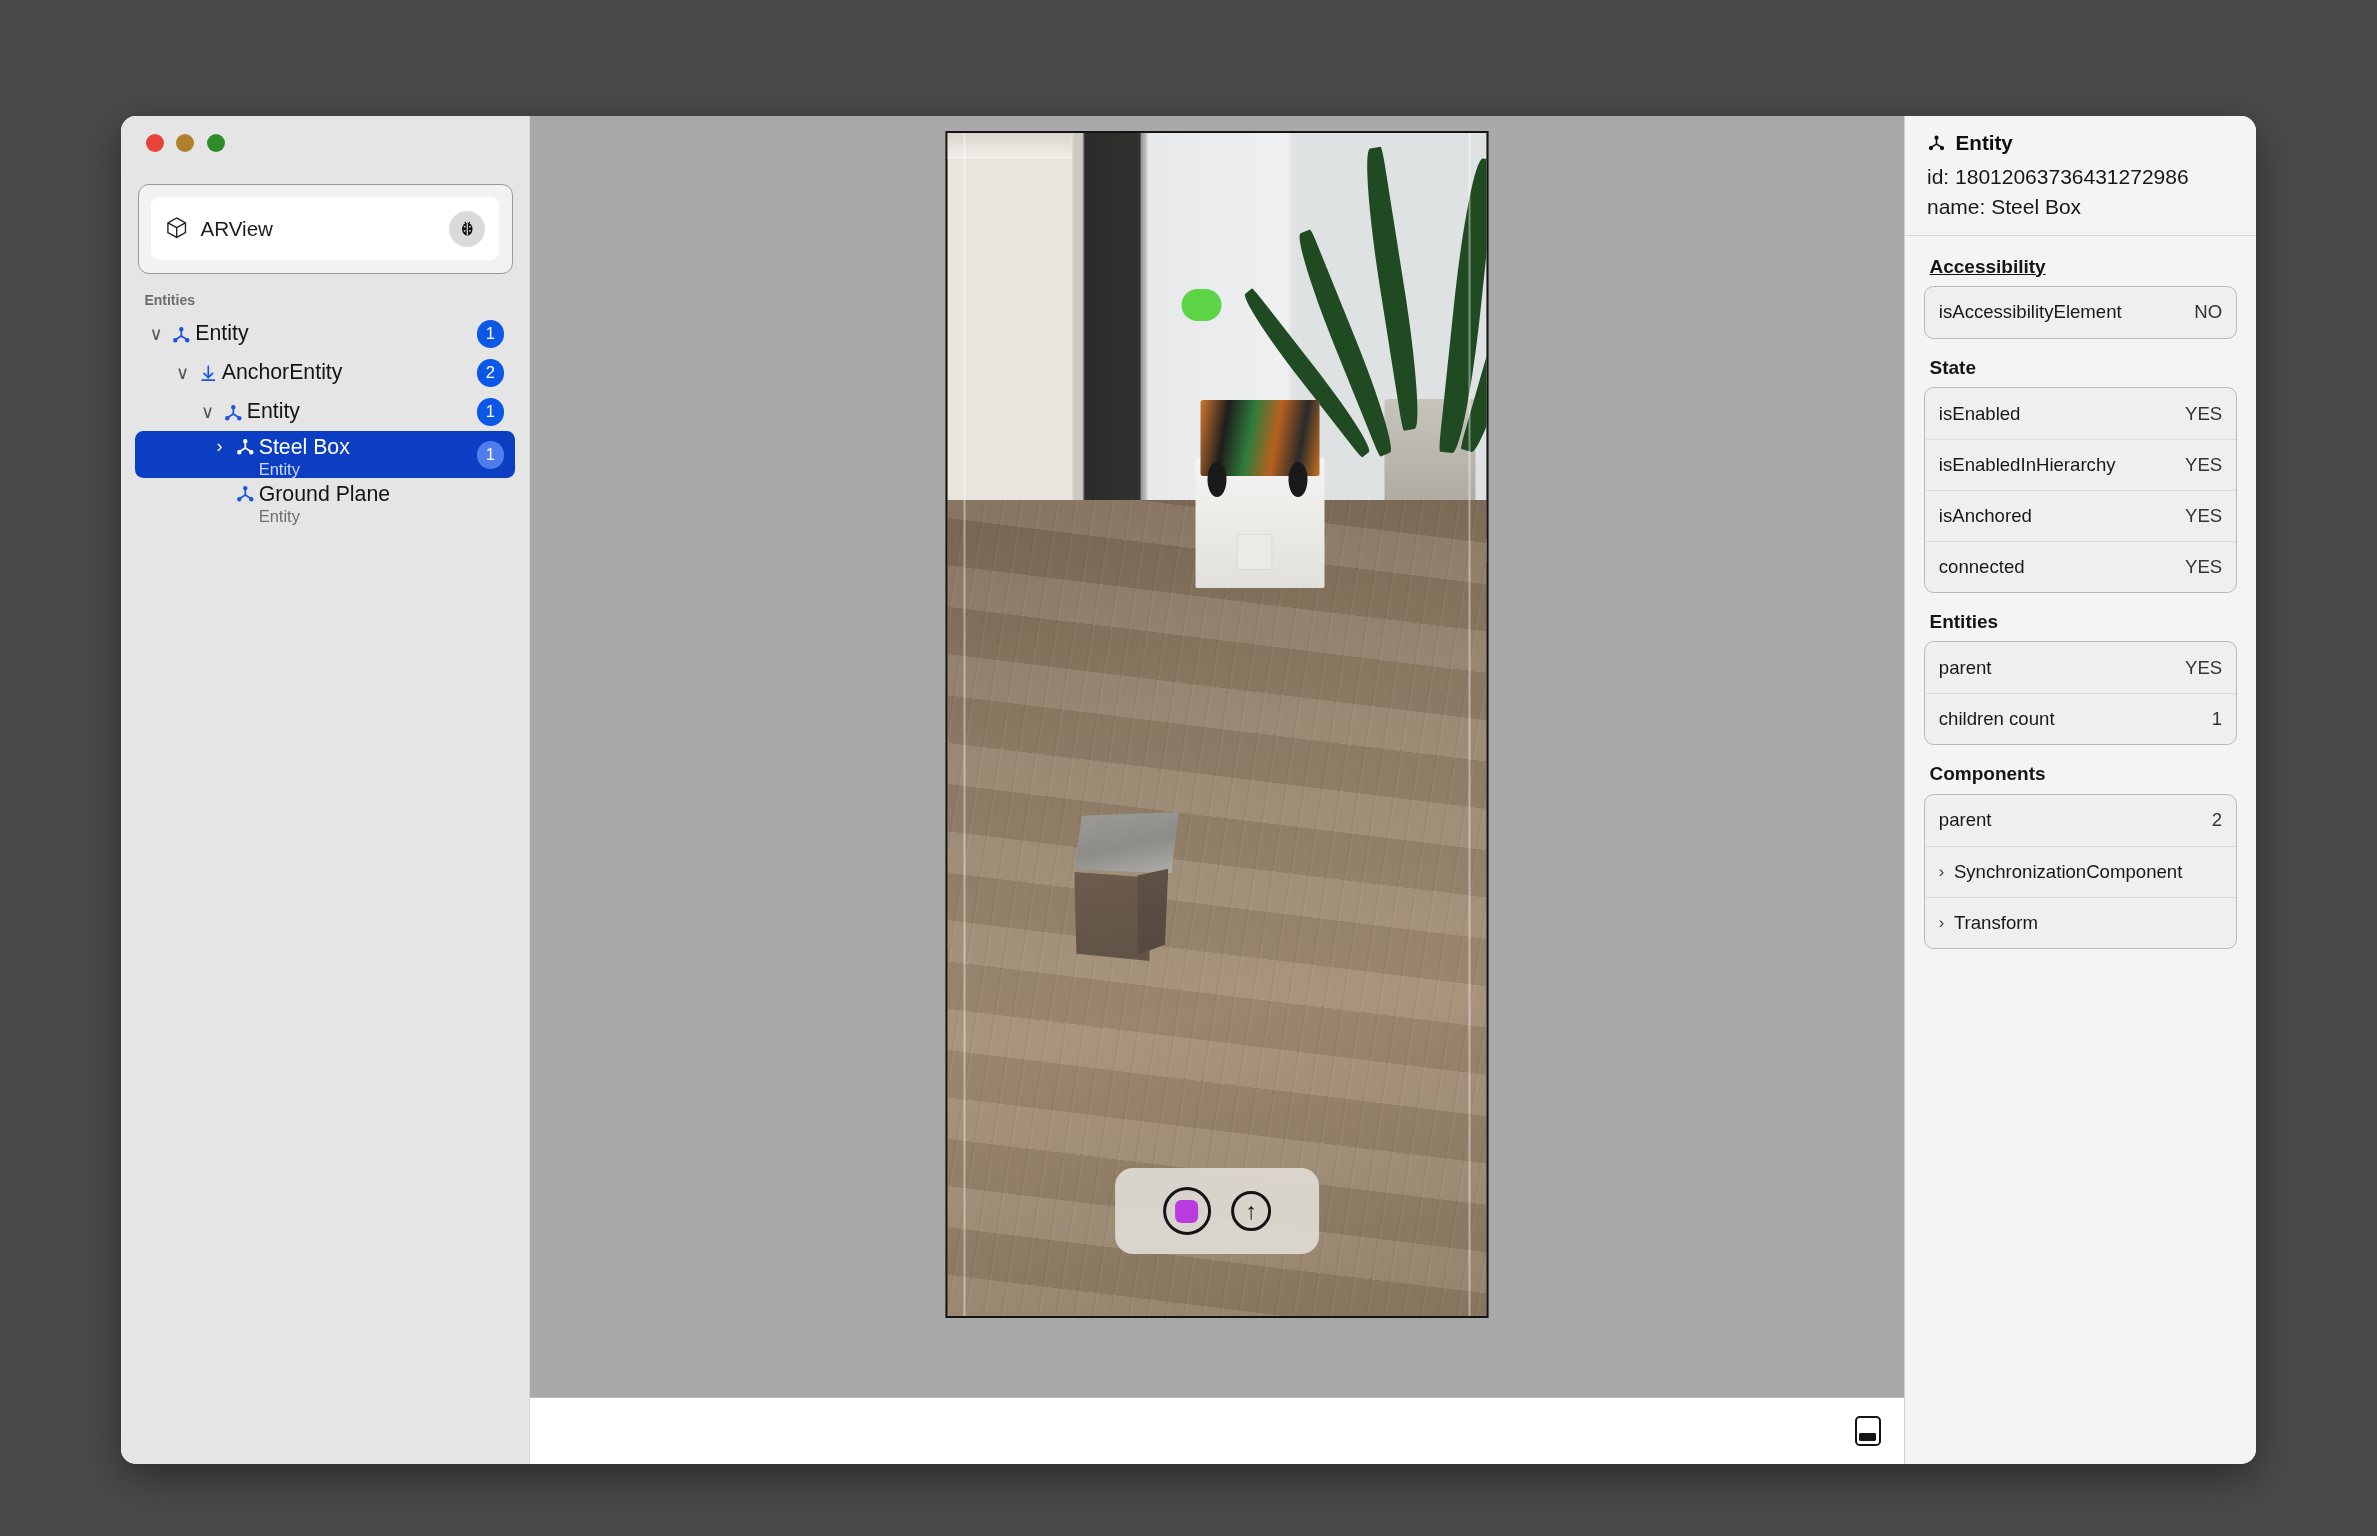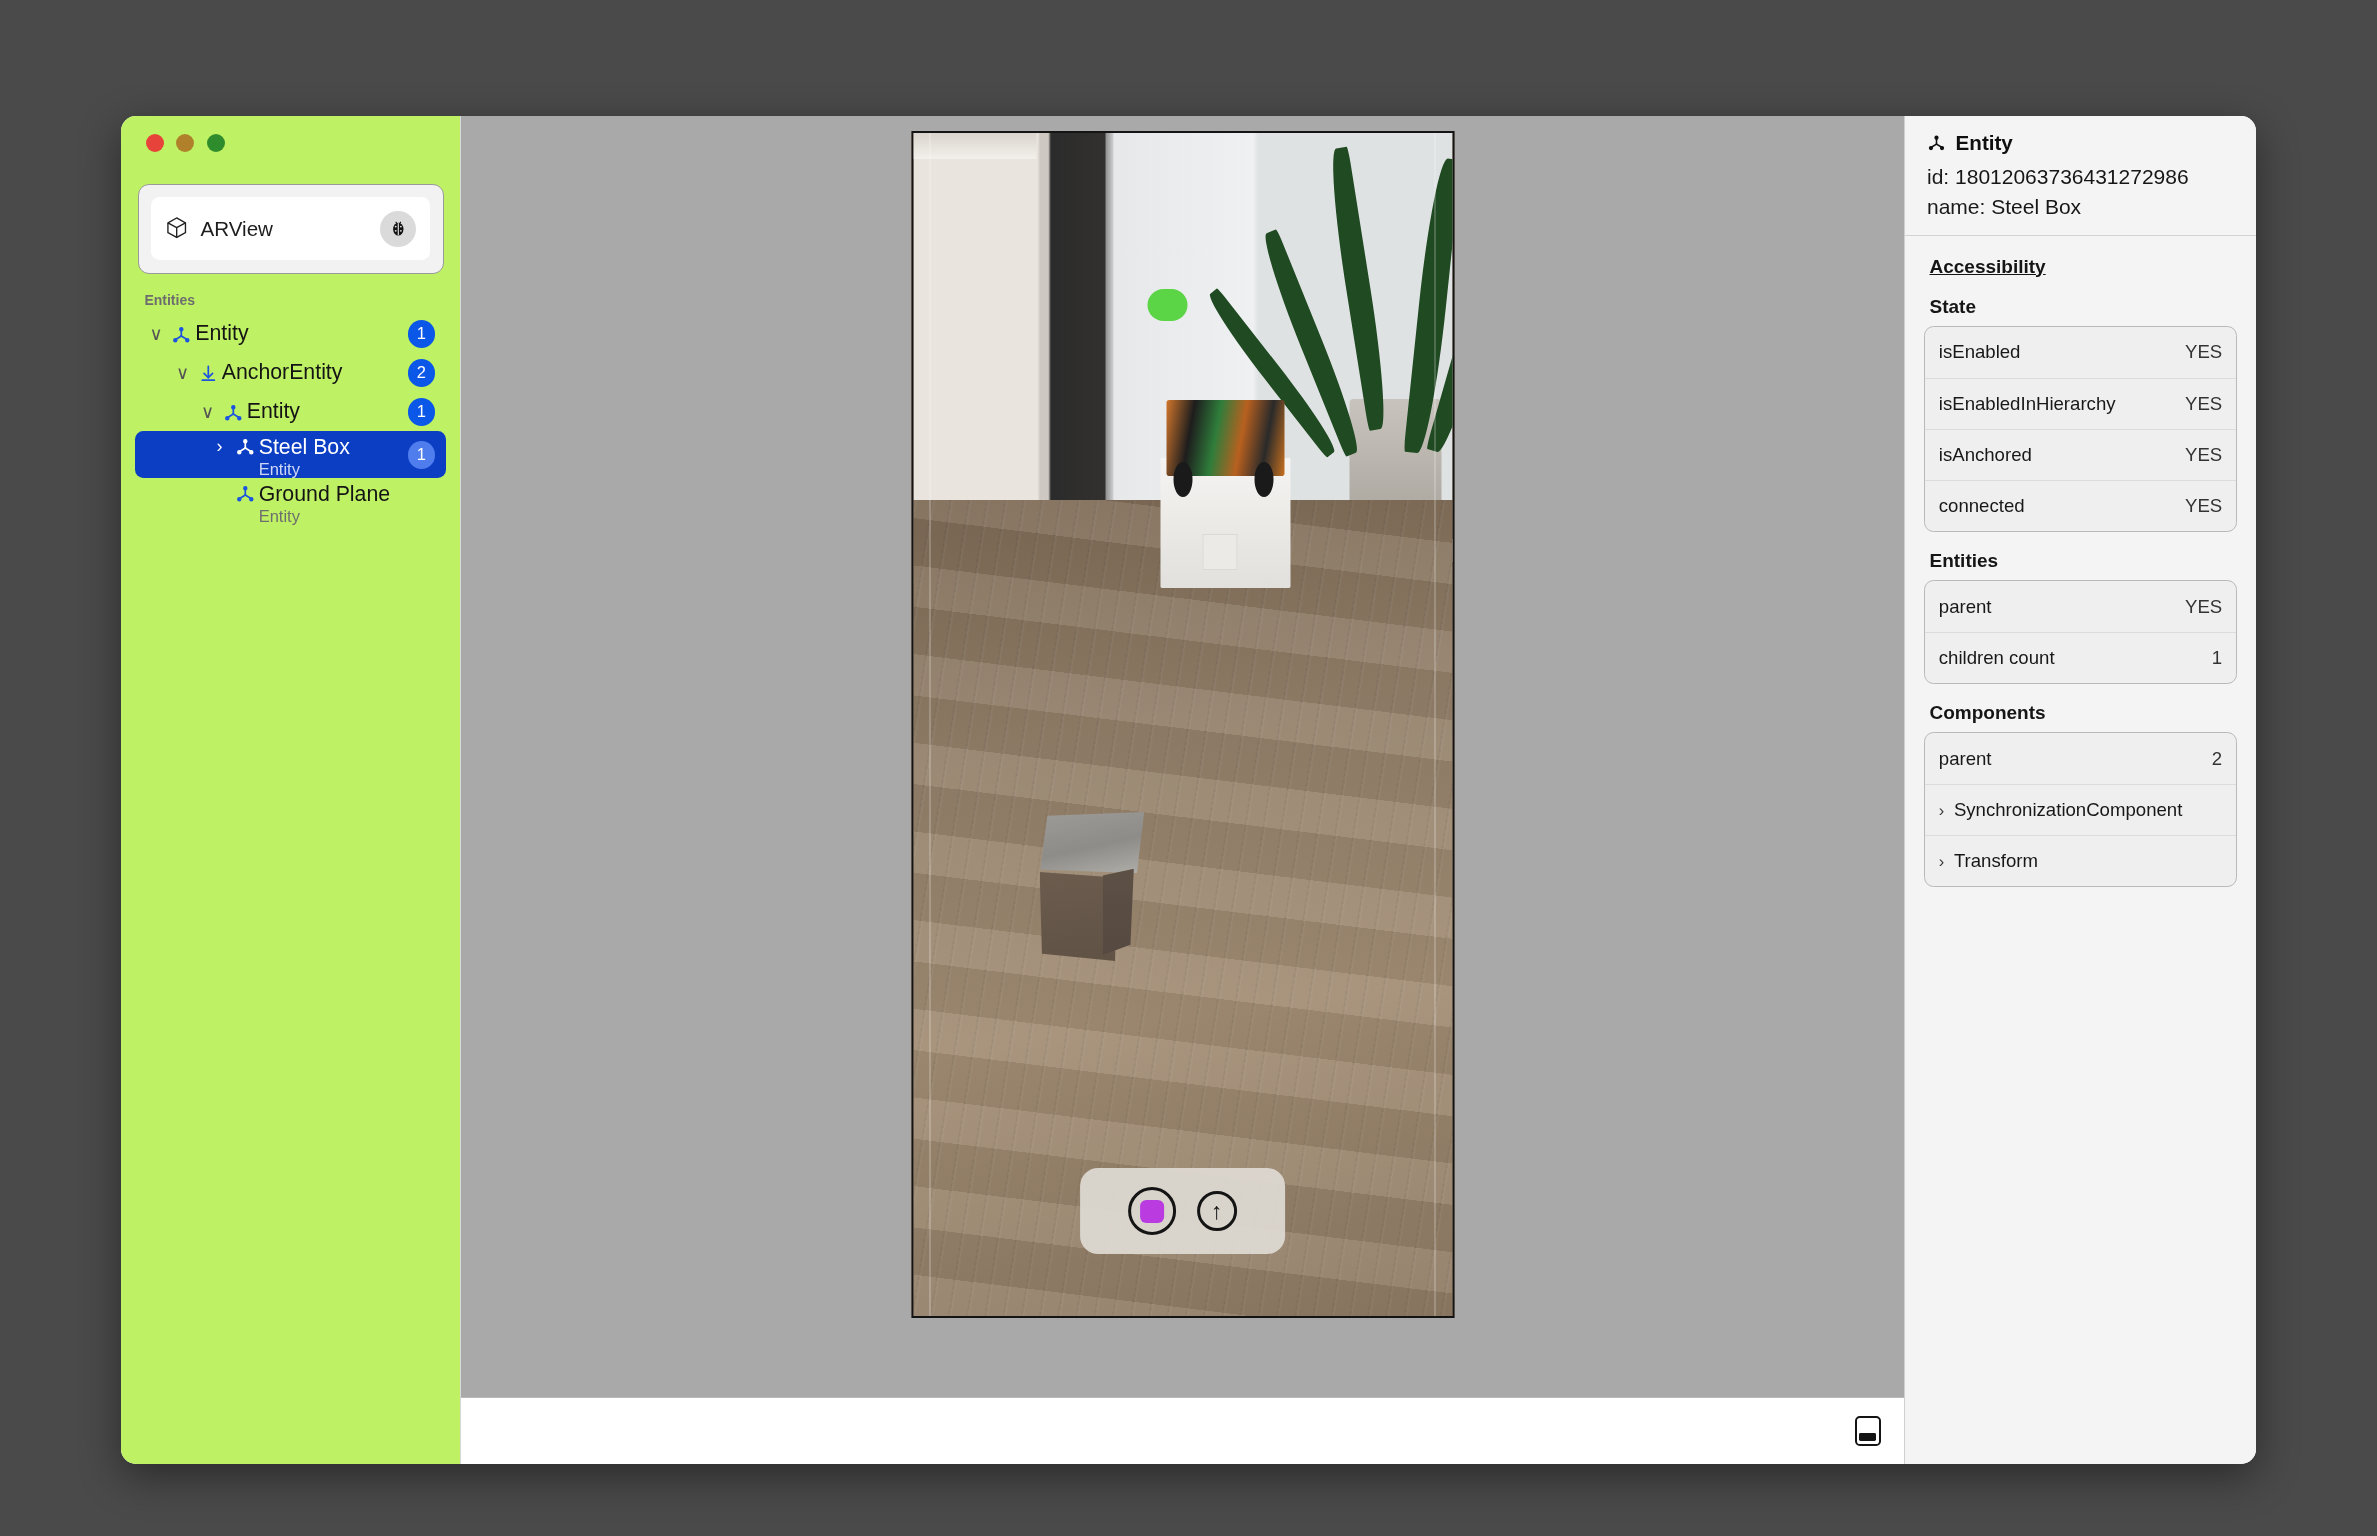--- a/index.html
+++ b/index.html
@@ -22,22 +22,22 @@
     box-shadow: 0 12.4px 41px rgba(0,0,0,0.42);
     overflow: hidden;
     display: flex;
     flex-direction: column;
   }
 
   .win-body { flex: 1; display: flex; min-height: 0; }
 
   
   .sidebar {
-    width: 340px;
-    background: #bef264;
+    width: 409px;
+    background: #e5e5e5;
     border-right: 1.4px solid #d8d8d8;
     display: flex;
     flex-direction: column;
     position: relative;
   }
 
   .traffic {
     height: 54px;
     display: flex;
     align-items: center;
@@ -590,20 +590,26 @@
               </div>
               <div class="insp-kv">
                 <span class="k">name:</span>
                 <span>Steel Box</span>
               </div>
             </div>
 
             <div class="insp-body">
 
               <div class="sec-title first">Accessibility</div>
+              <div class="group">
+                <div class="row">
+                  <span class="label">isAccessibilityElement</span>
+                  <span class="value">NO</span>
+                </div>
+              </div>
 
               <div class="sec-title">State</div>
               <div class="group">
                 <div class="row">
                   <span class="label">isEnabled</span>
                   <span class="value">YES</span>
                 </div>
                 <div class="row">
                   <span class="label">isEnabledInHierarchy</span>
                   <span class="value">YES</span>

